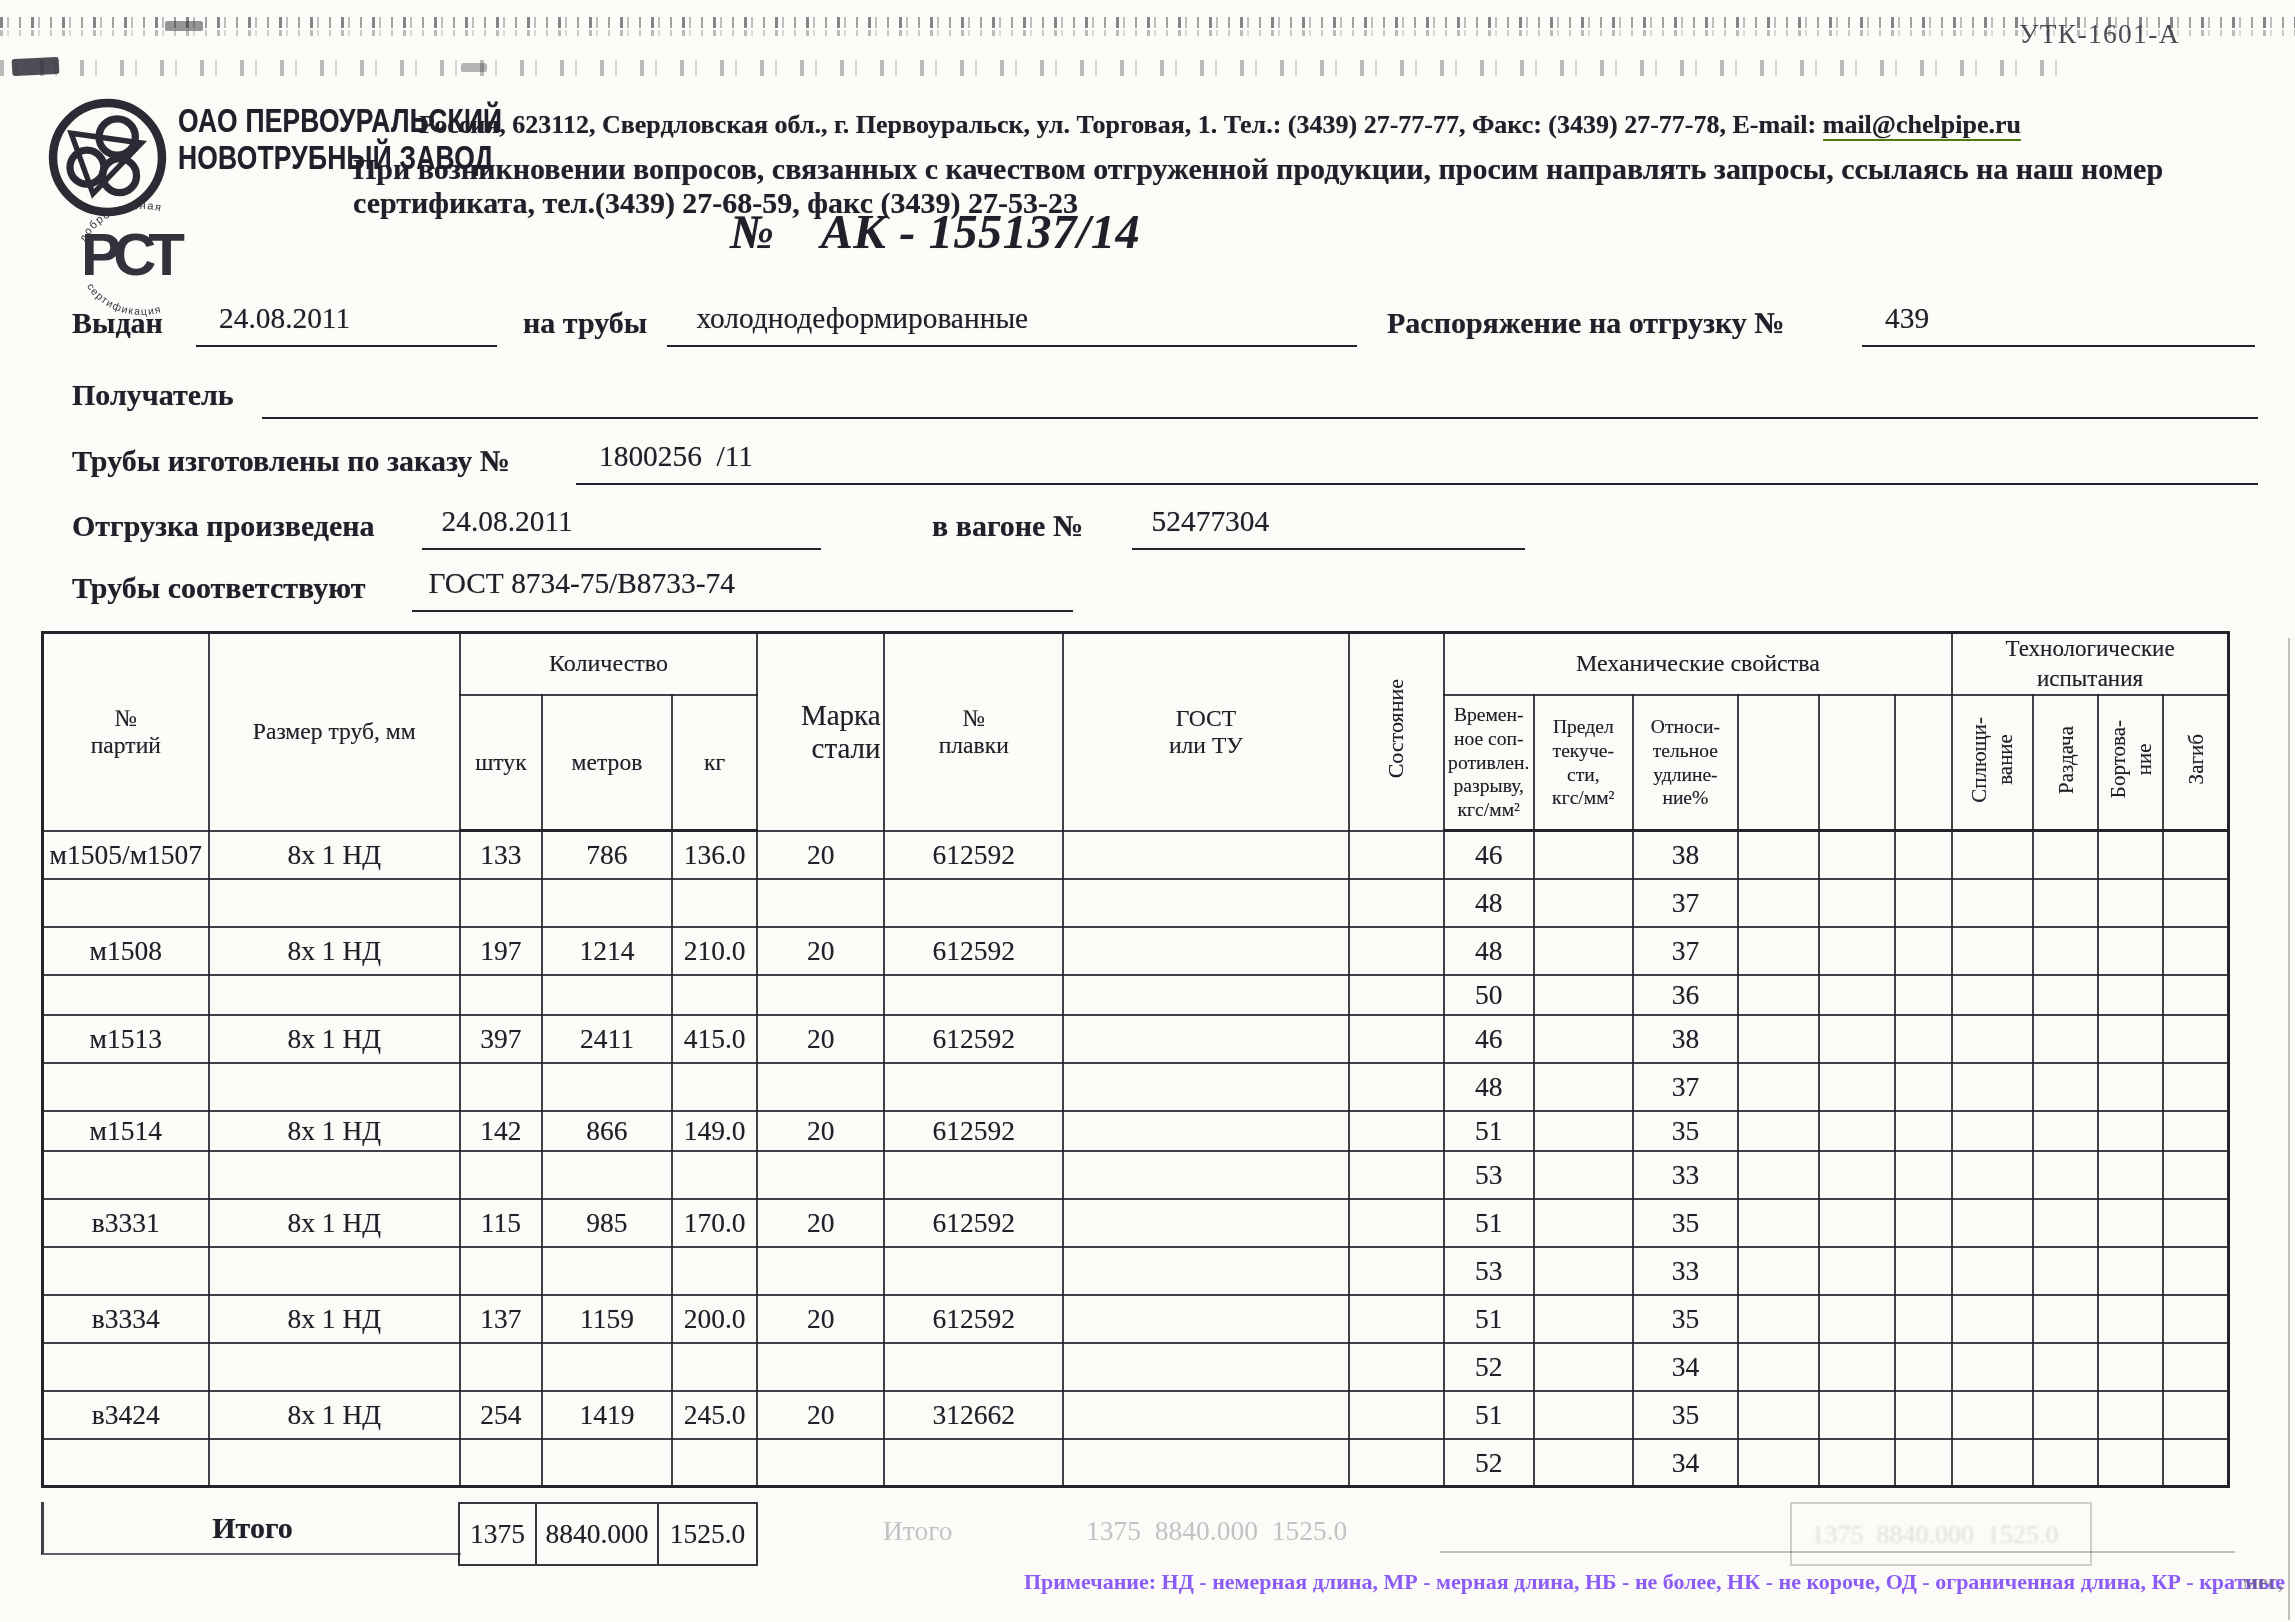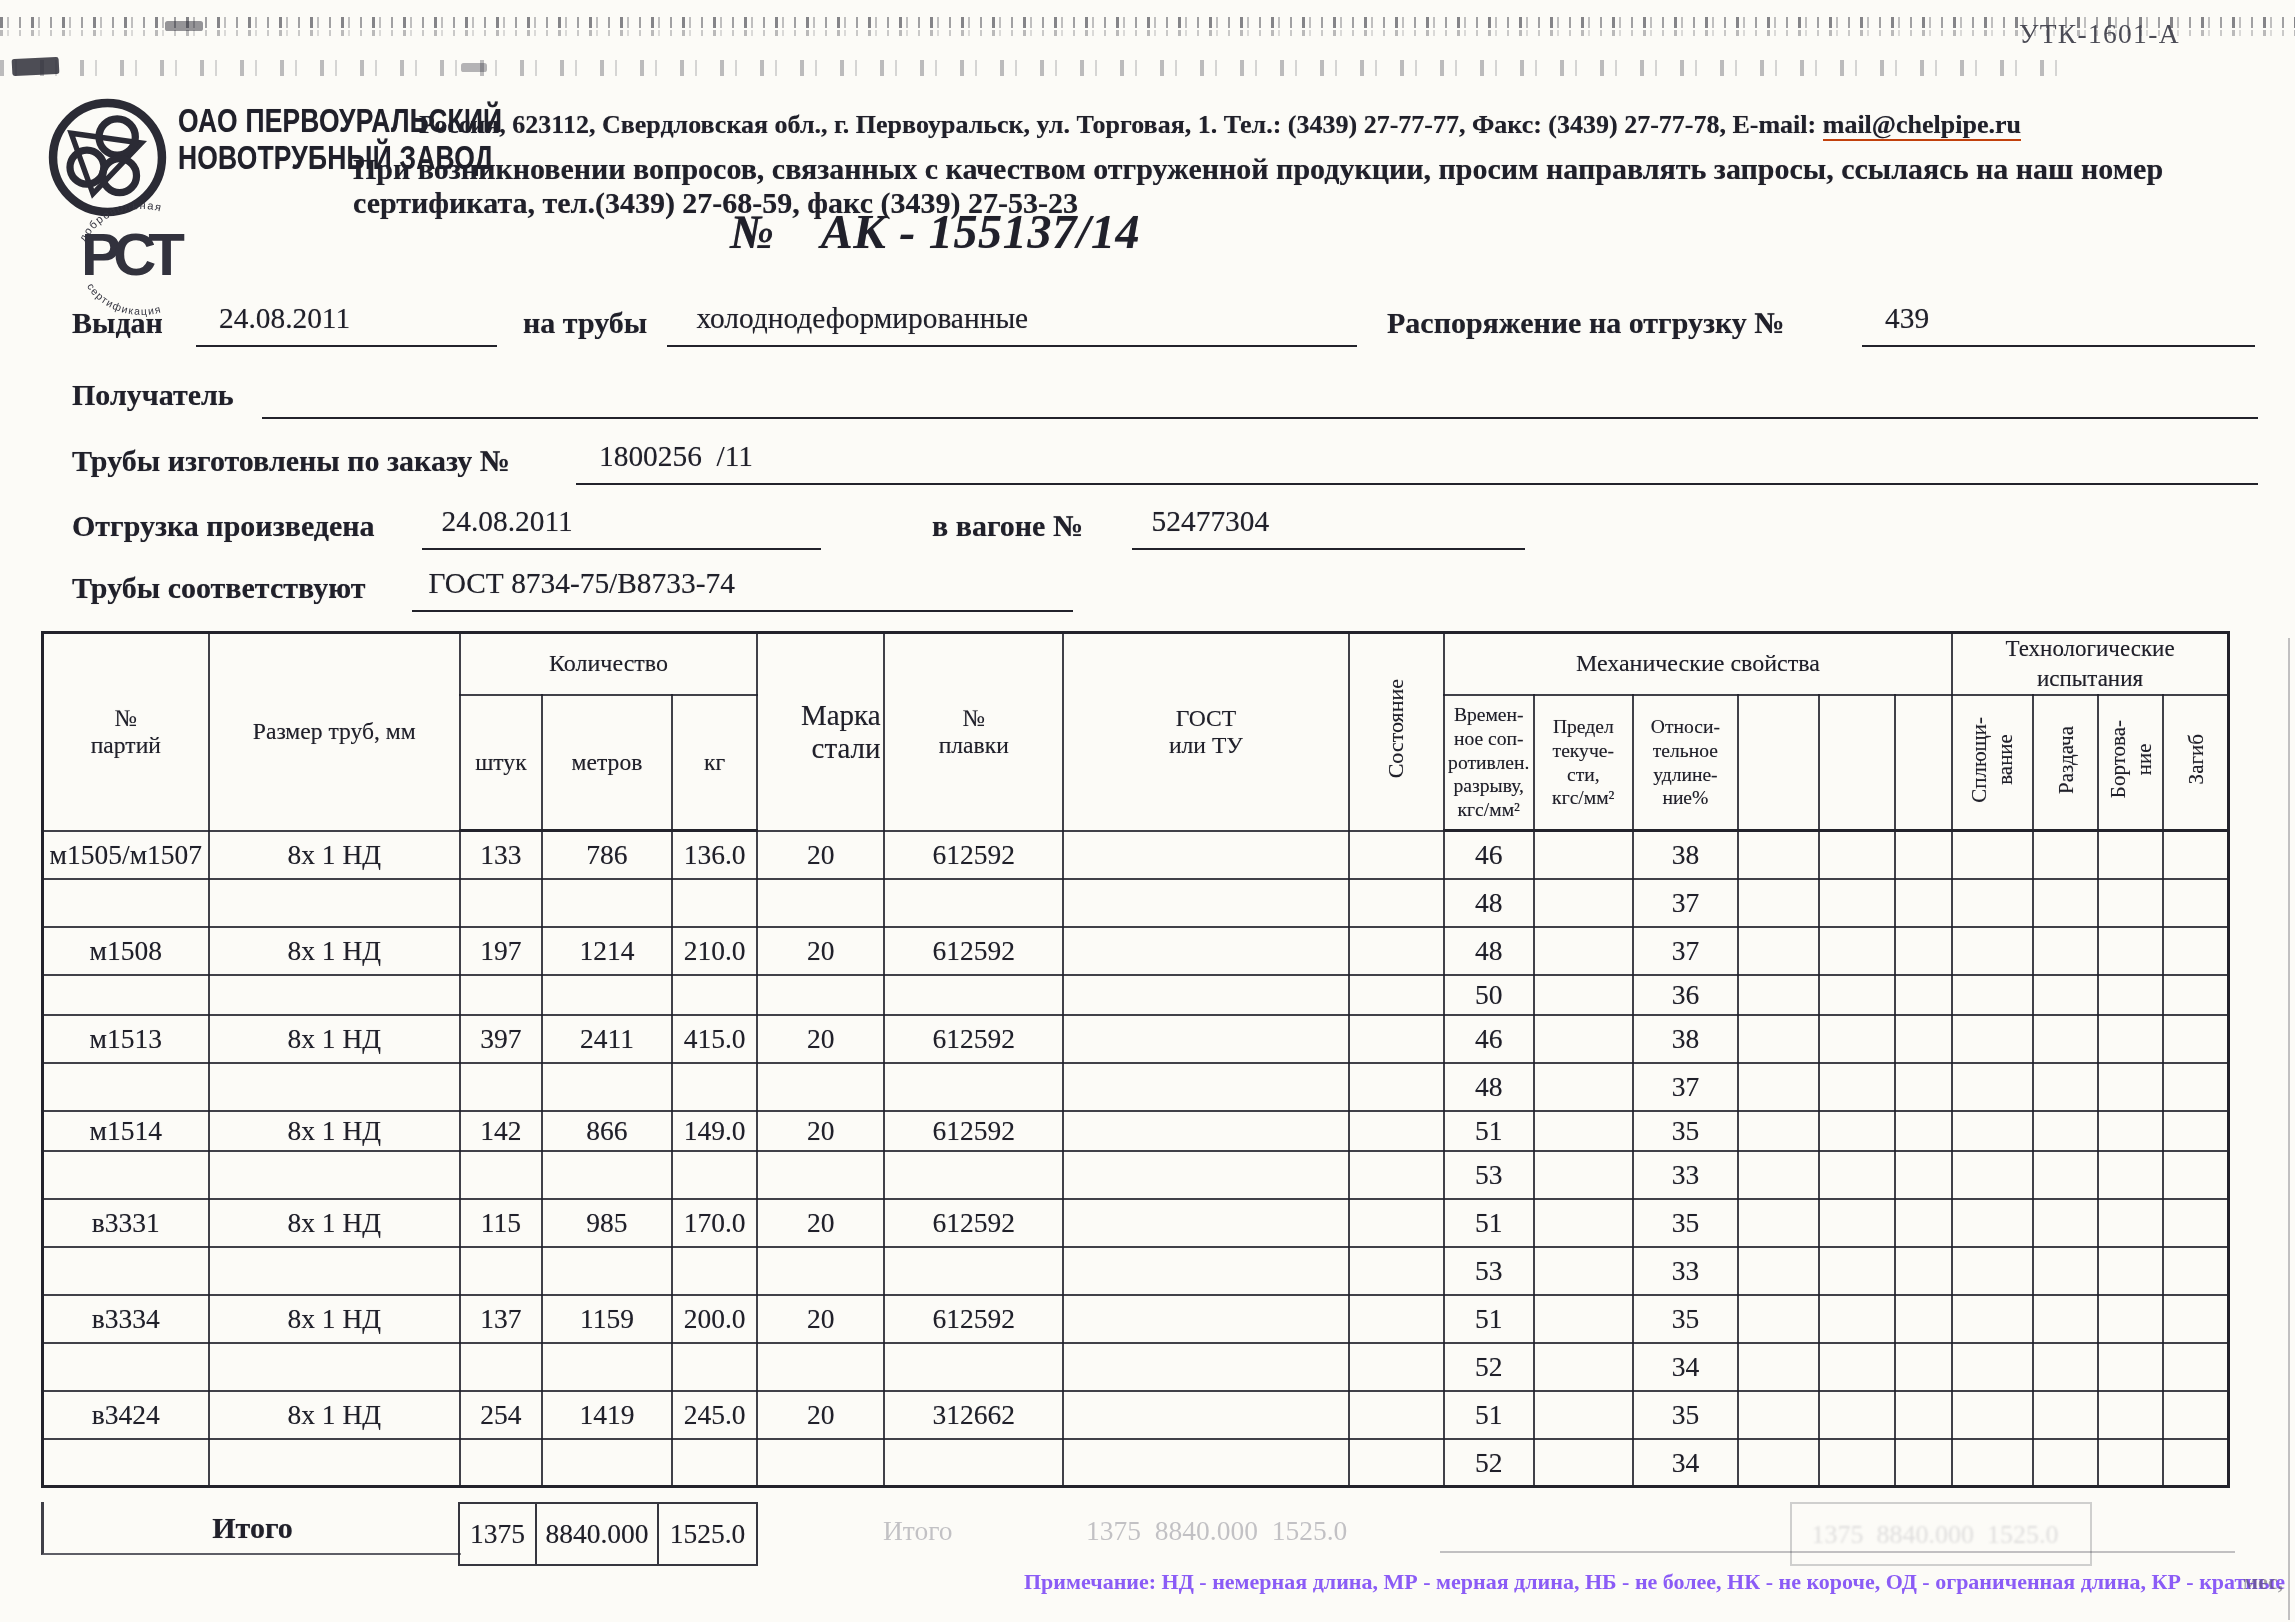--- a/index.html
+++ b/index.html
@@ -24,21 +24,21 @@
   .blob{background:#2e2e38;border-radius:2.6px;}
 
   
   .company-name{
     font-family:"Liberation Sans","DejaVu Sans",sans-serif;font-weight:700;
     font-size:33px;line-height:1.12;letter-spacing:0.3px;
     transform:scaleX(.8);transform-origin:left top;white-space:pre-line;
   }
   .addr1{font-size:26px;font-weight:bold;}
   .addr2{font-size:30px;font-weight:bold;}
-  .email{border-bottom:2px solid #c2410c;}
+  .email{border-bottom:2px solid #4d7c0f;}
   .form-code{font-size:27.5px;color:#4b4b55;letter-spacing:1.3px;}
   .title-row{display:flex;gap:46px;align-items:baseline;
     font-size:48px;font-weight:bold;font-style:italic;letter-spacing:0.7px;}
 
   
   .flabel{font-size:30px;font-weight:bold;white-space:pre;}
   .uline{border-bottom:2px solid #23232b;font-size:29.4px;}
   .uline .val{display:inline-block;}
 
   

